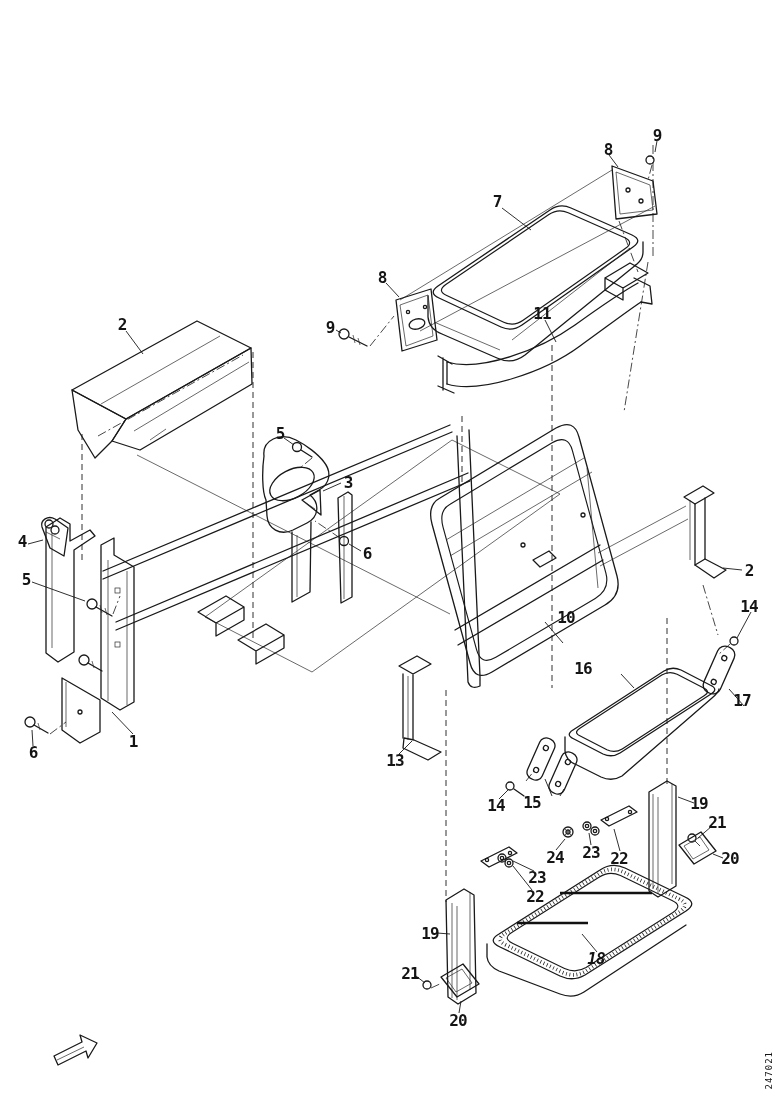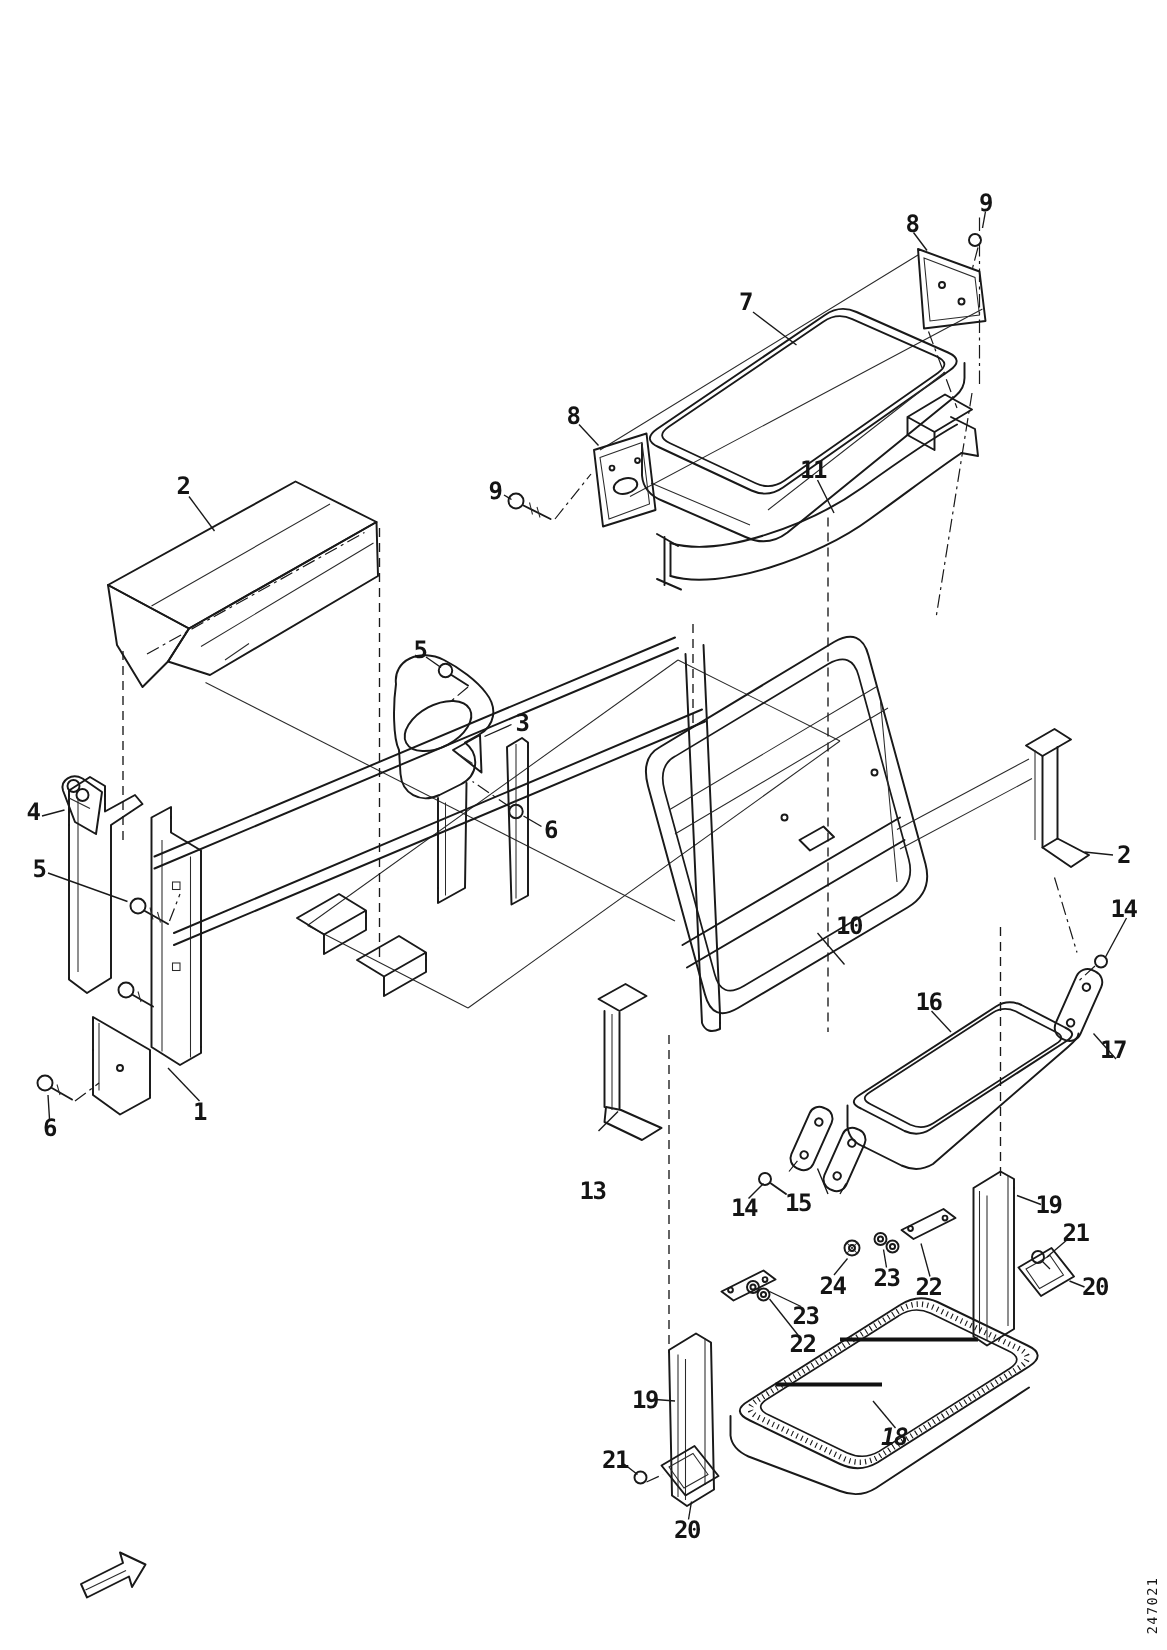--- a/index.html
+++ b/index.html
@@ -308,25 +308,25 @@
       <span class="callout" style="left: 33px; top: 752px;">6</span>
       <span class="callout" style="left: 367px; top: 553px;">6</span>
       <span class="callout" style="left: 497px; top: 201px;">7</span>
       <span class="callout" style="left: 382px; top: 277px;">8</span>
       <span class="callout" style="left: 608px; top: 149px;">8</span>
       <span class="callout" style="left: 330px; top: 327px;">9</span>
       <span class="callout" style="left: 657px; top: 135px;">9</span>
       <span class="callout" style="left: 566px; top: 617px;">10</span>
       <span class="callout" style="left: 542px; top: 313px;">11</span>
       <span class="callout" style="left: 749px; top: 570px;">2</span>
-      <span class="callout" style="left: 395px; top: 760px; margin-top: 34px;">13</span>
+      <span class="callout" style="left: 395px; top: 760px;">13</span>
       <span class="callout" style="left: 749px; top: 606px;">14</span>
       <span class="callout" style="left: 496px; top: 805px;">14</span>
       <span class="callout" style="left: 532px; top: 802px;">15</span>
-      <span class="callout" style="left: 619px; top: 668px;">16</span>
+      <span class="callout" style="left: 583px; top: 668px;">16</span>
       <span class="callout" style="left: 742px; top: 700px;">17</span>
       <span class="callout" style="left: 596px; top: 958px; font-style: italic;">18</span>
       <span class="callout" style="left: 699px; top: 803px;">19</span>
       <span class="callout" style="left: 430px; top: 933px;">19</span>
       <span class="callout" style="left: 730px; top: 858px;">20</span>
       <span class="callout" style="left: 458px; top: 1020px;">20</span>
       <span class="callout" style="left: 717px; top: 822px;">21</span>
       <span class="callout" style="left: 410px; top: 973px;">21</span>
       <span class="callout" style="left: 619px; top: 858px;">22</span>
       <span class="callout" style="left: 535px; top: 896px;">22</span>

